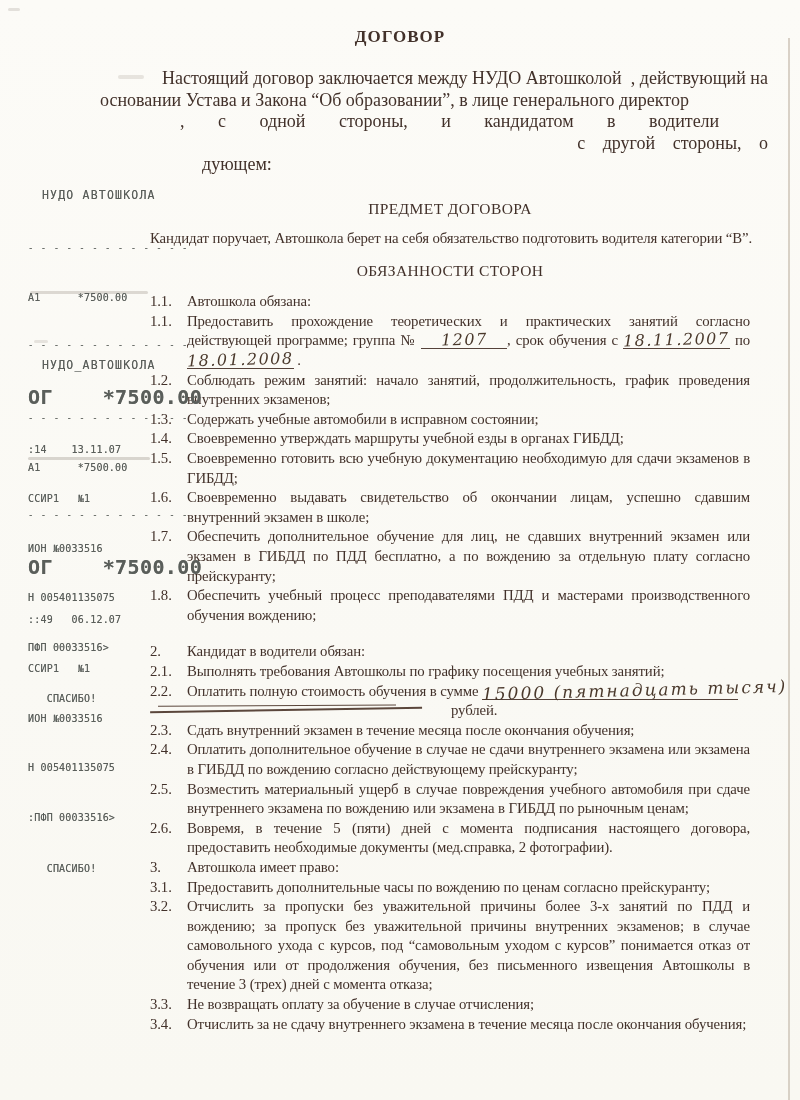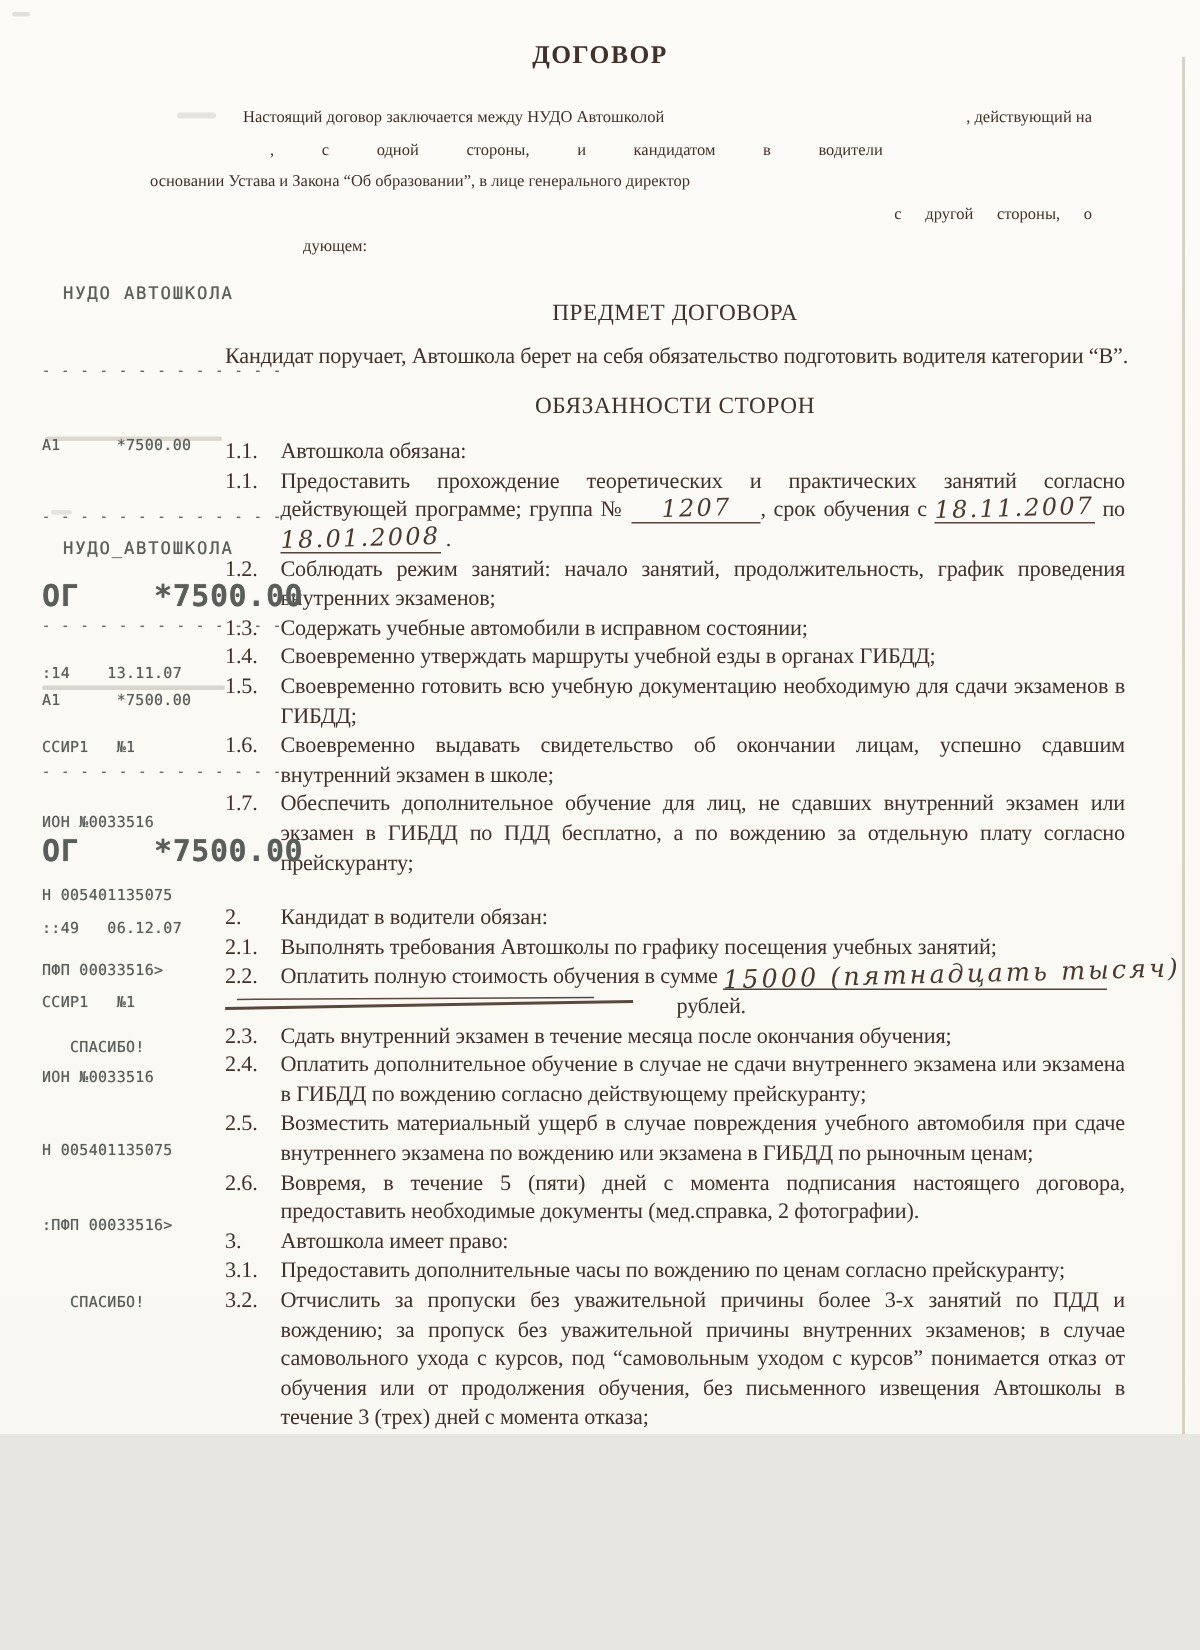--- a/index.html
+++ b/index.html
@@ -1,33 +1,33 @@
 <!DOCTYPE html>
 <html><head>
 <meta charset="utf-8">
 <style>
   html,body{margin:0;padding:0;background:#e8e6e0;}
   .page{
-    position:relative;width:800px;height:956px;margin:0 auto;
+    position:relative;width:800px;height:1100px;margin:0 auto;
     background:#fbfaf6;
     background-image:linear-gradient(180deg,#fcfbf7 0%,#faf9f4 60%,#f9f8f2 100%);
     font-family:"Liberation Serif",serif;color:#42312a;overflow:hidden;
   }
   
   .scan-edge{position:absolute;right:10px;top:38px;bottom:0;width:2px;background:#cfc7ba;opacity:.8;}
   .smudge{position:absolute;background:#b5b0a7;border-radius:2px;}
   .sm1{left:30px;top:291px;width:118px;height:3px;opacity:.45;}
   .sm2{left:28px;top:457px;width:122px;height:3px;opacity:.5;}
   .sm3{left:118px;top:75px;width:26px;height:4px;opacity:.3;}
   .sm4{left:34px;top:340px;width:14px;height:3px;opacity:.3;}
   .sm5{left:8px;top:8px;width:12px;height:3px;opacity:.35;}
 
   
   .doc-title{margin:0;padding-top:27px;text-align:center;font-size:17px;font-weight:bold;letter-spacing:1px;}
-  .intro{margin:21px 72px 0 100px;font-size:11px;line-height:21.5px;}
+  .intro{margin:21px 32px 0 100px;font-size:18px;line-height:21.5px;}
   .il{min-height:21.5px;}
   .l1{display:flex;justify-content:space-between;padding-left:62px;}
   .l3{word-spacing:29px;padding-left:80px;}
   .l4{text-align:right;word-spacing:13px;}
   .l5{padding-left:102px;}
 
   
   .receipt{position:absolute;left:28px;width:156px;font-family:"DejaVu Sans Mono",monospace;
            color:#5a5e5a;white-space:pre;text-shadow:0 0 .6px #8b8f8b;}
   .receipt1{top:151px;}
@@ -76,22 +76,22 @@
   <div class="smudge sm4"></div>
   <div class="smudge sm5"></div>
 
   <h1 class="doc-title">ДОГОВОР</h1>
 
   <div class="intro">
     <div class="il l1">
       <span>Настоящий договор заключается между НУДО Автошколой</span>
       <span>, действующий на</span>
     </div>
+    <div class="il l2">основании Устава и Закона “Об образовании”, в лице генерального директор</div>
     <div class="il l3">, с одной стороны, и кандидатом в водители</div>
-    <div class="il l2">основании Устава и Закона “Об образовании”, в лице генерального директор</div>
     <div class="il l4">с другой стороны, о</div>
     <div class="il l5">дующем:</div>
   </div>
 
   <div class="receipt receipt1">
     <div class="r-line r-head">НУДО АВТОШКОЛА</div>
     <div class="r-line r-sep">- - - - - - - - - - - - -</div>
     <div class="r-line">А1      *7500.00</div>
     <div class="r-line r-sep">- - - - - - - - - - - - -</div>
     <div class="r-line r-big">ОГ    *7500.00</div>
@@ -127,20 +127,21 @@
       <div class="item"><span class="num">1.1.</span><span>Автошкола обязана:</span></div>
 
       <div class="item"><span class="num">1.1.</span><span>Предоставить прохождение теоретических и практических занятий согласно действующей программе; группа №</span> <span class="hw-field f-group"><span class="hw">1207</span></span><span>, срок обучения с</span> <span class="hw-field f-date"><span class="hw">18.11.2007</span></span> <span>по</span> <span class="hw-field f-date"><span class="hw">18.01.2008</span></span><span> .</span></div>
 
       <div class="item"><span class="num">1.2.</span><span>Соблюдать режим занятий: начало занятий, продолжительность, график проведения внутренних экзаменов;</span></div>
       <div class="item"><span class="num">1.3.</span><span>Содержать учебные автомобили в исправном состоянии;</span></div>
       <div class="item"><span class="num">1.4.</span><span>Своевременно утверждать маршруты учебной езды в органах ГИБДД;</span></div>
       <div class="item"><span class="num">1.5.</span><span>Своевременно готовить всю учебную документацию необходимую для сдачи экзаменов в ГИБДД;</span></div>
       <div class="item"><span class="num">1.6.</span><span>Своевременно выдавать свидетельство об окончании лицам, успешно сдавшим внутренний экзамен в школе;</span></div>
       <div class="item"><span class="num">1.7.</span><span>Обеспечить дополнительное обучение для лиц, не сдавших внутренний экзамен или экзамен в ГИБДД по ПДД бесплатно, а по вождению за отдельную плату согласно прейскуранту;</span></div>
+      <div class="item"><span class="num">1.8.</span><span>Обеспечить учебный процесс преподавателями ПДД и мастерами производственного обучения вождению;</span></div>
     </div>
 
     <div class="gap"></div>
 
     <div class="items" style="margin-top:0">
       <div class="item"><span class="num">2.</span><span>Кандидат в водители обязан:</span></div>
       <div class="item"><span class="num">2.1.</span><span>Выполнять требования Автошколы по графику посещения учебных занятий;</span></div>
 
       <div class="item"><span class="num">2.2.</span><span>Оплатить полную стоимость обучения в сумме</span> <span class="hw-field f-sum"><span class="hw hw-sum">15000 (пятнадцать тысяч)</span></span><br>
         <span class="scribble"></span><span class="rubles">рублей.</span></div>

